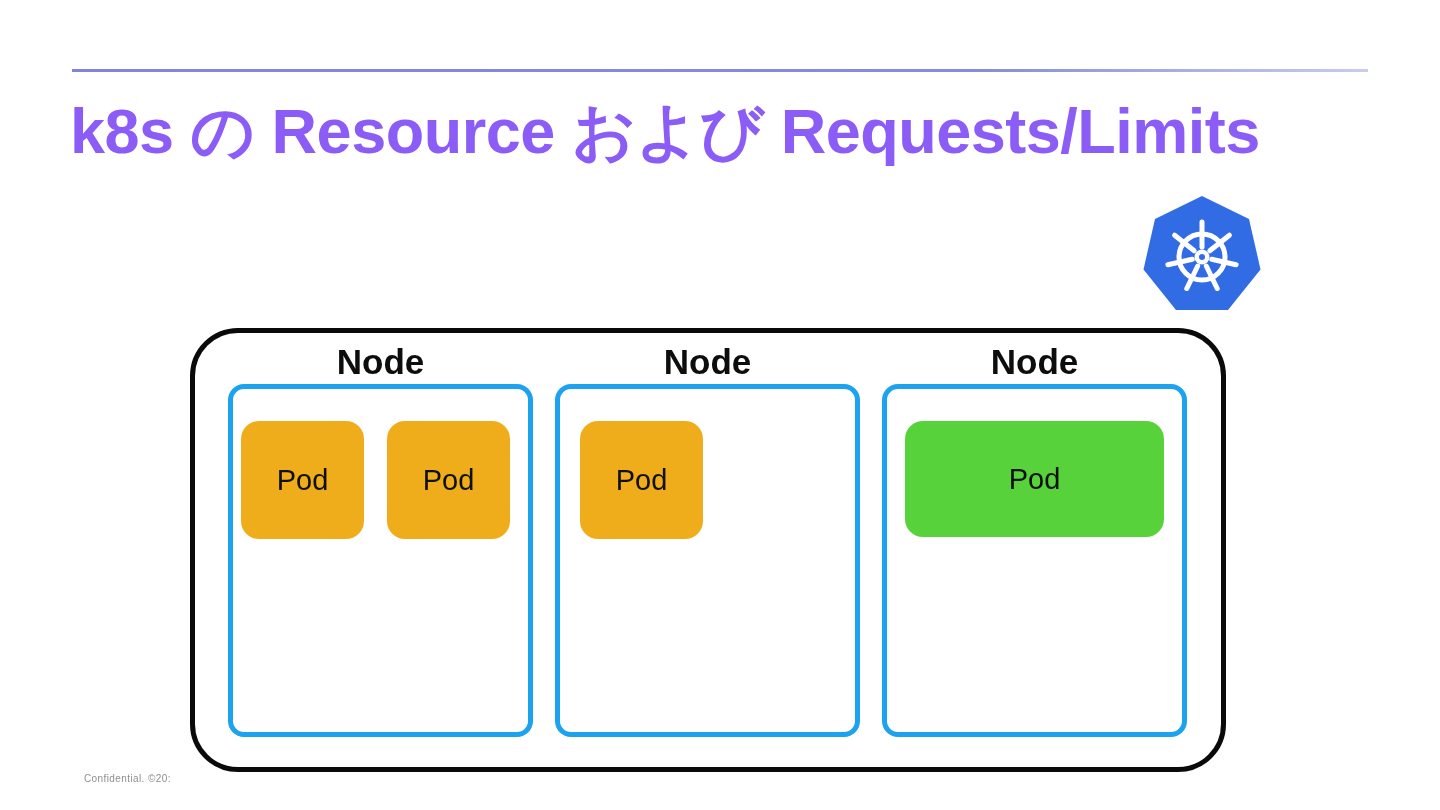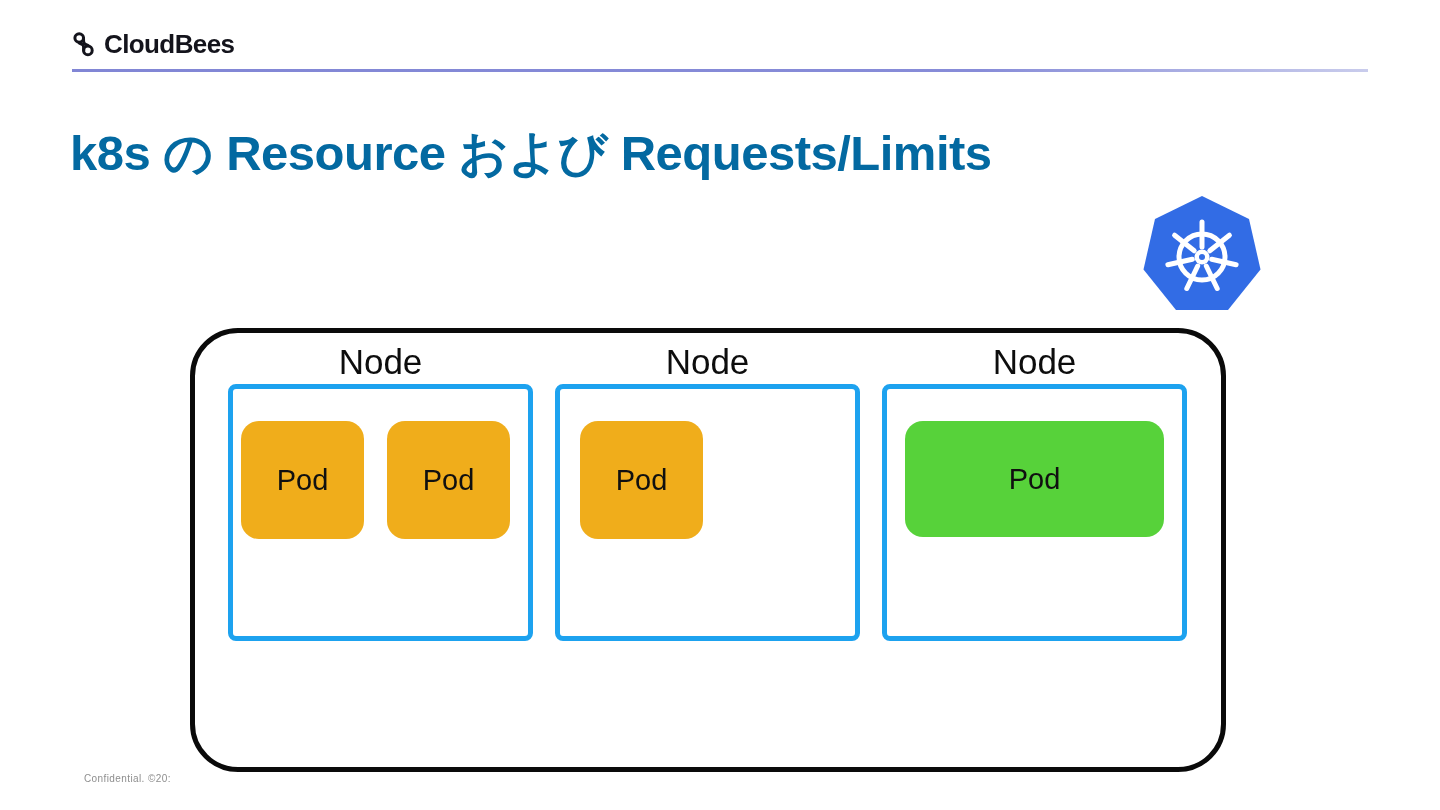--- a/index.html
+++ b/index.html
@@ -8,63 +8,54 @@
   .slide { position:relative; width:1440px; height:810px; background:#ffffff; }
 
   
   .brand { position:absolute; left:72px; top:29px; display:flex; align-items:center; gap:8px; }
   .brand svg { display:block; }
   .brand-text { font-size:26px; font-weight:600; color:#14141c; letter-spacing:-0.6px; }
   .divider { position:absolute; left:72px; top:69px; width:1296px; height:3px;
              background:linear-gradient(90deg,#8186d5 0%,#878cd8 70%,#c9ccec 100%); }
 
   
-  .title { position:absolute; left:70px; top:102px; font-size:49px; font-weight:600;
-           color:#0369a1; letter-spacing:-0.5px; line-height:58px; white-space:nowrap;margin-top:22px; }
+  .title { position:absolute; left:70px; top:102px; font-size:63px; font-weight:600;
+           color:#8b5cf6; letter-spacing:-0.5px; line-height:58px; white-space:nowrap; }
 
   
   .k8s-logo { position:absolute; left:1139px; top:193px; width:126px; height:126px; }
 
   
   .cluster { position:absolute; left:190px; top:328px; width:1036px; height:444px;
              border:5px solid #0a0a0a; border-radius:48px; background:#ffffff; }
   .node { position:absolute; top:6px; width:305px; }
   .node--1 { left:33px; } .node--2 { left:360px; } .node--3 { left:687px; }
   .node-label { height:45px; line-height:45px; text-align:center; font-size:35px;
-                color:#0d0d0d; font-weight:400; }
-  .node-box { position:relative; height:257px; border:5px solid #1da2ef; border-radius:8px;
+                color:#0d0d0d; font-weight:700; }
+  .node-box { position:relative; height:353px; border:5px solid #1da2ef; border-radius:16px;
               background:#ffffff; }
 
   
   .pod { position:absolute; top:32px; height:118px; border-radius:18px; background:#f0ad1b;
          display:flex; align-items:center; justify-content:center;
          font-size:29px; color:#101010; }
   .pod--a { left:8px;  width:123px; }
   .pod--b { left:154px; width:123px; }
   .pod--c { left:20px; width:123px; }
   .pod--green { left:18px; width:259px; height:116px; background:#57d23a; }
 
   
   .footer { position:absolute; left:84px; top:773px; font-size:10px; color:#8e8e8e;
             letter-spacing:0.4px; }
 </style>
 </head>
 <body>
 
 <div class="slide">
 
-  <div class="brand">
-    <svg width="24" height="30" viewBox="0 0 24 30" fill="none" stroke="#14141c" stroke-width="3" stroke-linecap="round">
-      <circle cx="7.2" cy="8" r="4.3"></circle>
-      <path d="M11.5,8 c0,5.6 0,5.6 4.4,7.4"></path>
-      <circle cx="15.9" cy="20.4" r="4.3"></circle>
-      <path d="M11.7,20.4 c0,-5.6 0,-5.6 -4.4,-7.4"></path>
-    </svg>
-    <span class="brand-text">CloudBees</span>
-  </div>
   <div class="divider"></div>
 
   <h1 class="title">k8s の Resource および Requests/Limits</h1>
 
   <div class="k8s-logo">
     <svg width="126" height="126" viewBox="0 0 126 126">
       <polygon points="63,3 110,26 121.5,76.4 89,117 37,117 4.5,76.4 16,26" fill="#326CE5"></polygon>
       <g stroke="#ffffff" stroke-width="5" stroke-linecap="round" fill="none">
         <circle cx="63" cy="64" r="23"></circle>
         <line x1="63" y1="54" x2="63" y2="29"></line>

